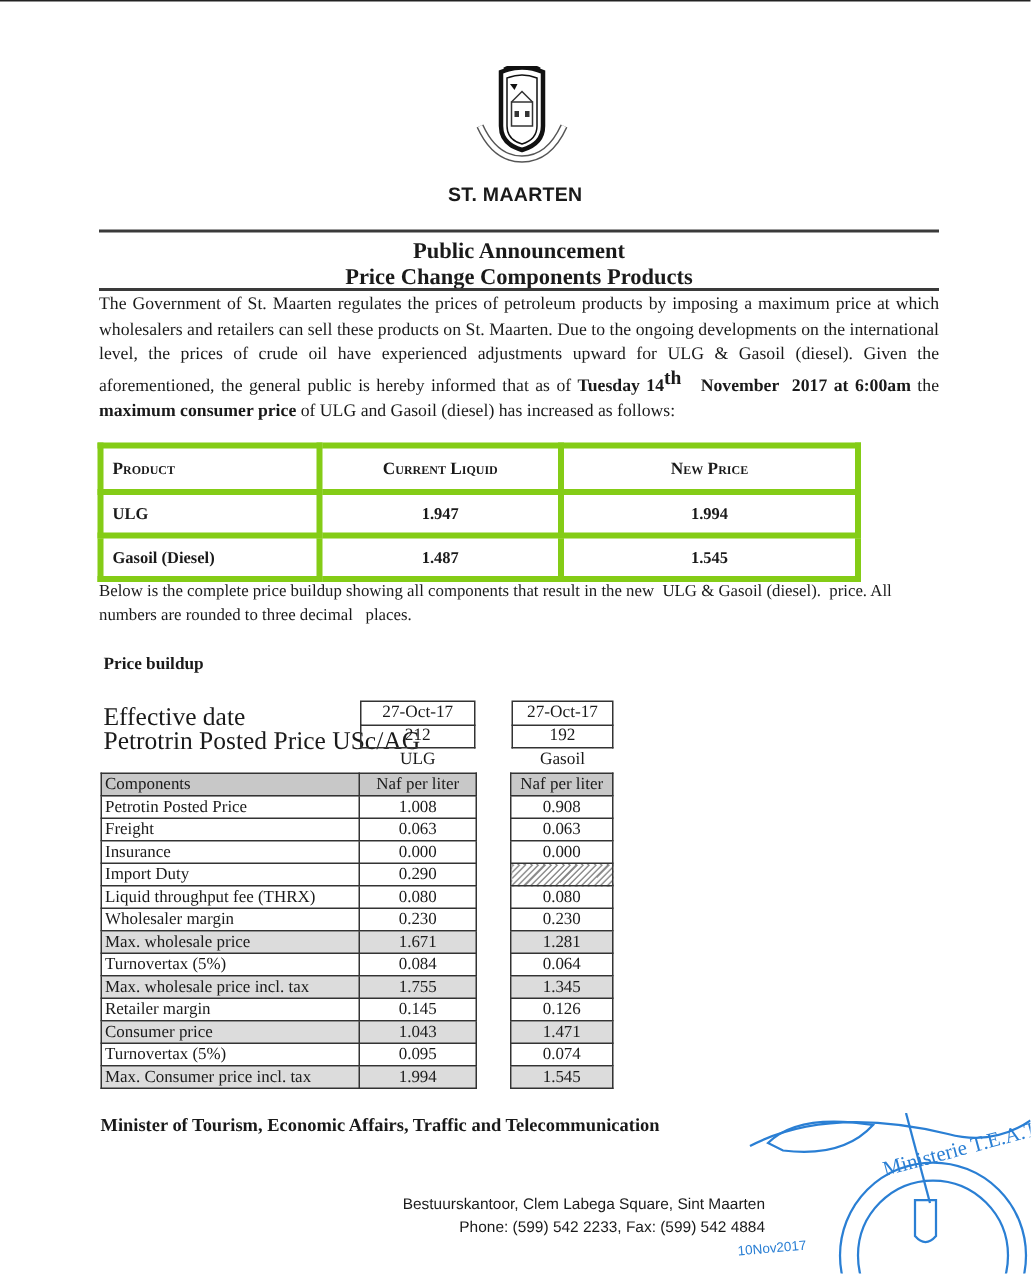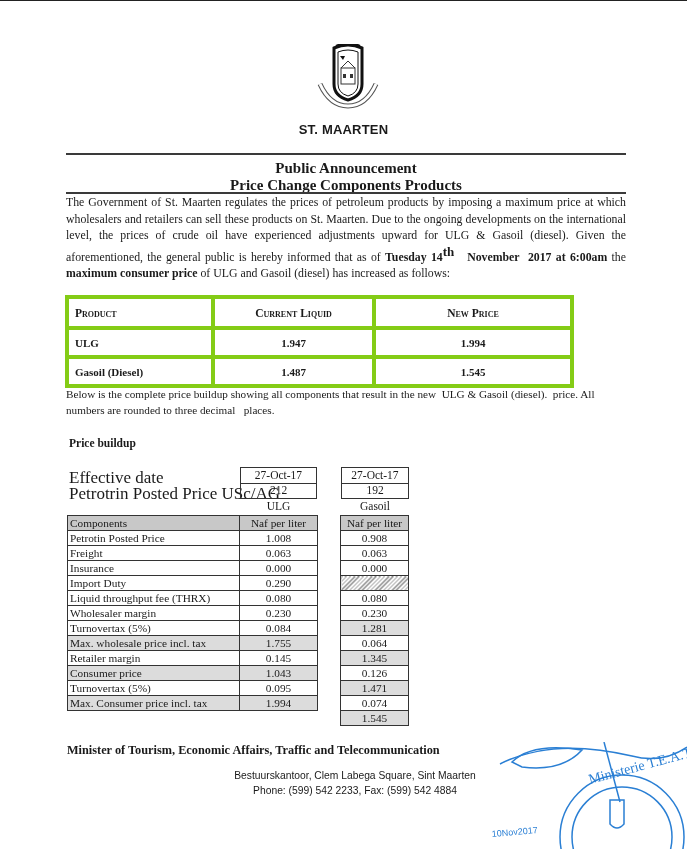--- a/index.html
+++ b/index.html
@@ -25,21 +25,21 @@
   .eff { position: absolute; left: 69px; font-size: 17px; }
   .box { position: absolute; border: 1px solid #333; text-align: center; font-size: 11.5px; height: 15px; line-height: 15px; }
   .collab { position: absolute; text-align: center; font-size: 11.5px; }
   table.build { position: absolute; border-collapse: collapse; font-size: 11.3px; }
   table.build td { border: 1px solid #333; height: 14px; line-height: 14px; padding: 0 2px; }
   table.build tr.sh td { background: #dcdcdc; }
   table.build tr.hd td { background: #c8c8c8; }
   table.build td.v { text-align: center; }
   table.build td.hatch { background: repeating-linear-gradient(135deg, #888 0 1px, #fff 1px 3px); }
   .minister { position: absolute; left: 67px; top: 743px; font-weight: bold; font-size: 12.3px; }
-  .addr { position: absolute; left: 200px; width: 310px; text-align: center; font-family: "Liberation Sans", sans-serif; font-size: 10.3px; }
+  .addr { position: absolute; left: 200px; width: 310px; text-align: right; font-family: "Liberation Sans", sans-serif; font-size: 10.3px; margin-top: 28px; }
   .stamp { position: absolute; left: 492px; top: 742px; width: 195px; height: 107px; }
 </style>
 </head>
 <body>
 
 <div class="topline"></div>
 
 <svg class="logo" viewBox="0 0 72 68">
   <path d="M22 4 Q36 -2 50 4 L50 40 Q50 52 36 56 Q22 52 22 40 Z" fill="#fff" stroke="#111" stroke-width="3"></path>
   <path d="M26 8 Q36 4 46 8 L46 40 Q46 49 36 52 Q26 49 26 40 Z" fill="#fff" stroke="#111" stroke-width="1"></path>
@@ -120,20 +120,24 @@
         <td class="v">0.290</td>
       </tr>
       <tr class="">
         <td>Liquid throughput fee (THRX)</td>
         <td class="v">0.080</td>
       </tr>
       <tr class="">
         <td>Wholesaler margin</td>
         <td class="v">0.230</td>
       </tr>
+      <tr class="sh">
+        <td>Max. wholesale price</td>
+        <td class="v">1.671</td>
+      </tr>
       <tr class="">
         <td>Turnovertax (5%)</td>
         <td class="v">0.084</td>
       </tr>
       <tr class="sh">
         <td>Max. wholesale price incl. tax</td>
         <td class="v">1.755</td>
       </tr>
       <tr class="">
         <td>Retailer margin</td>

